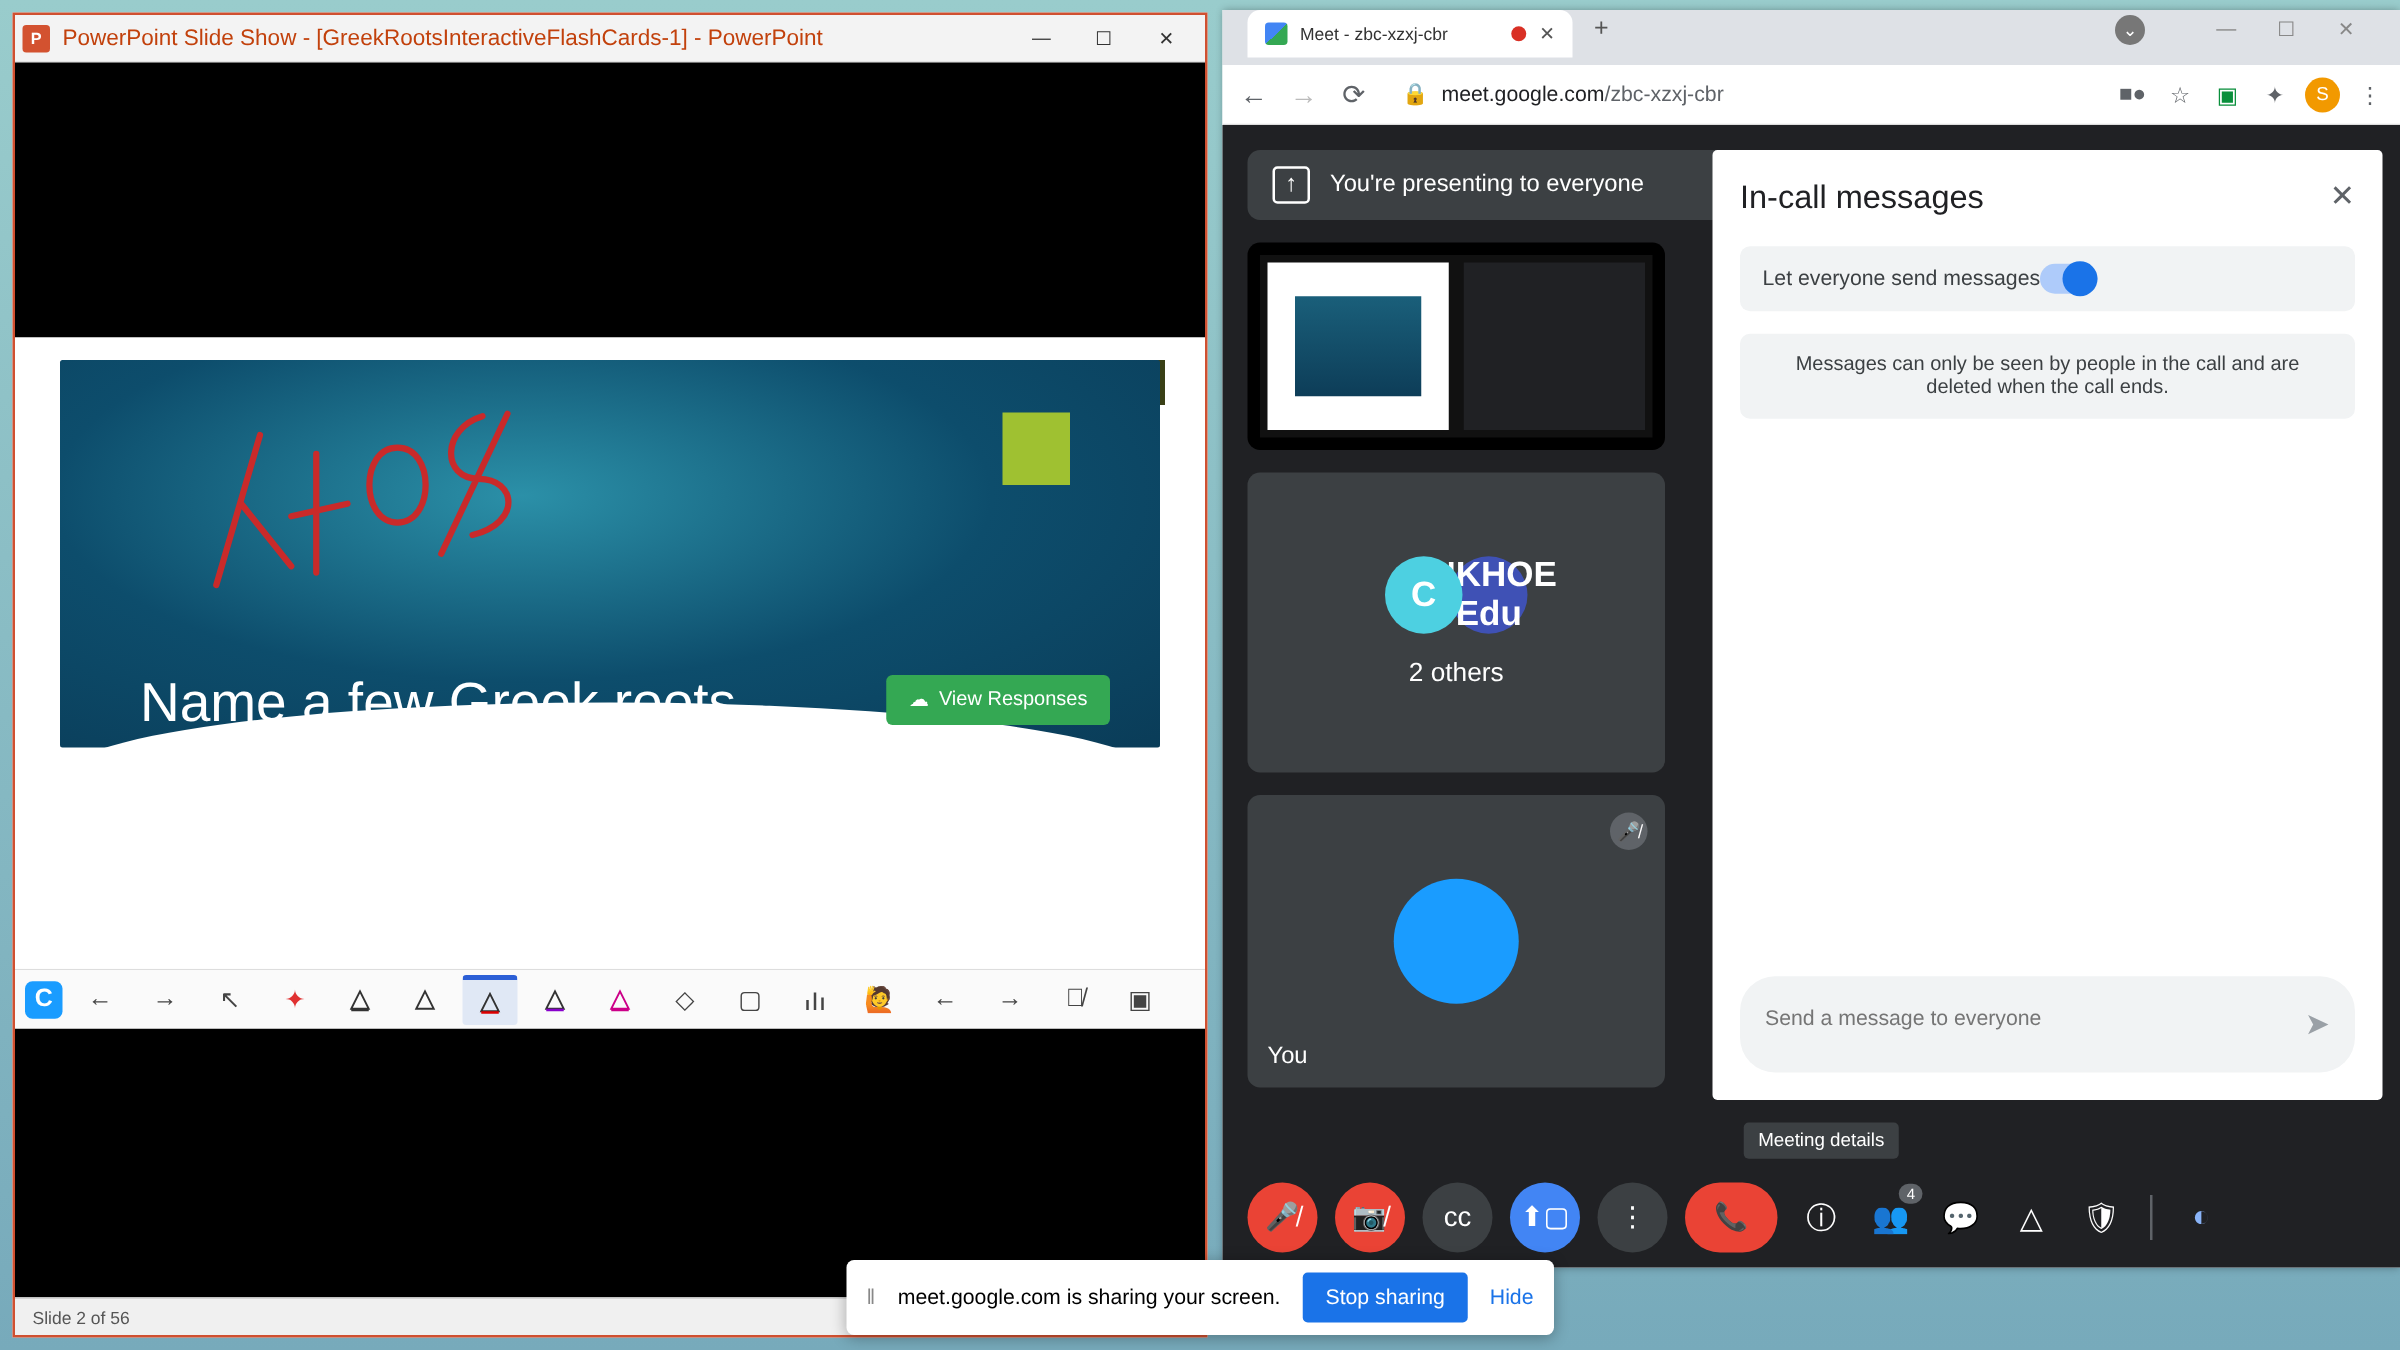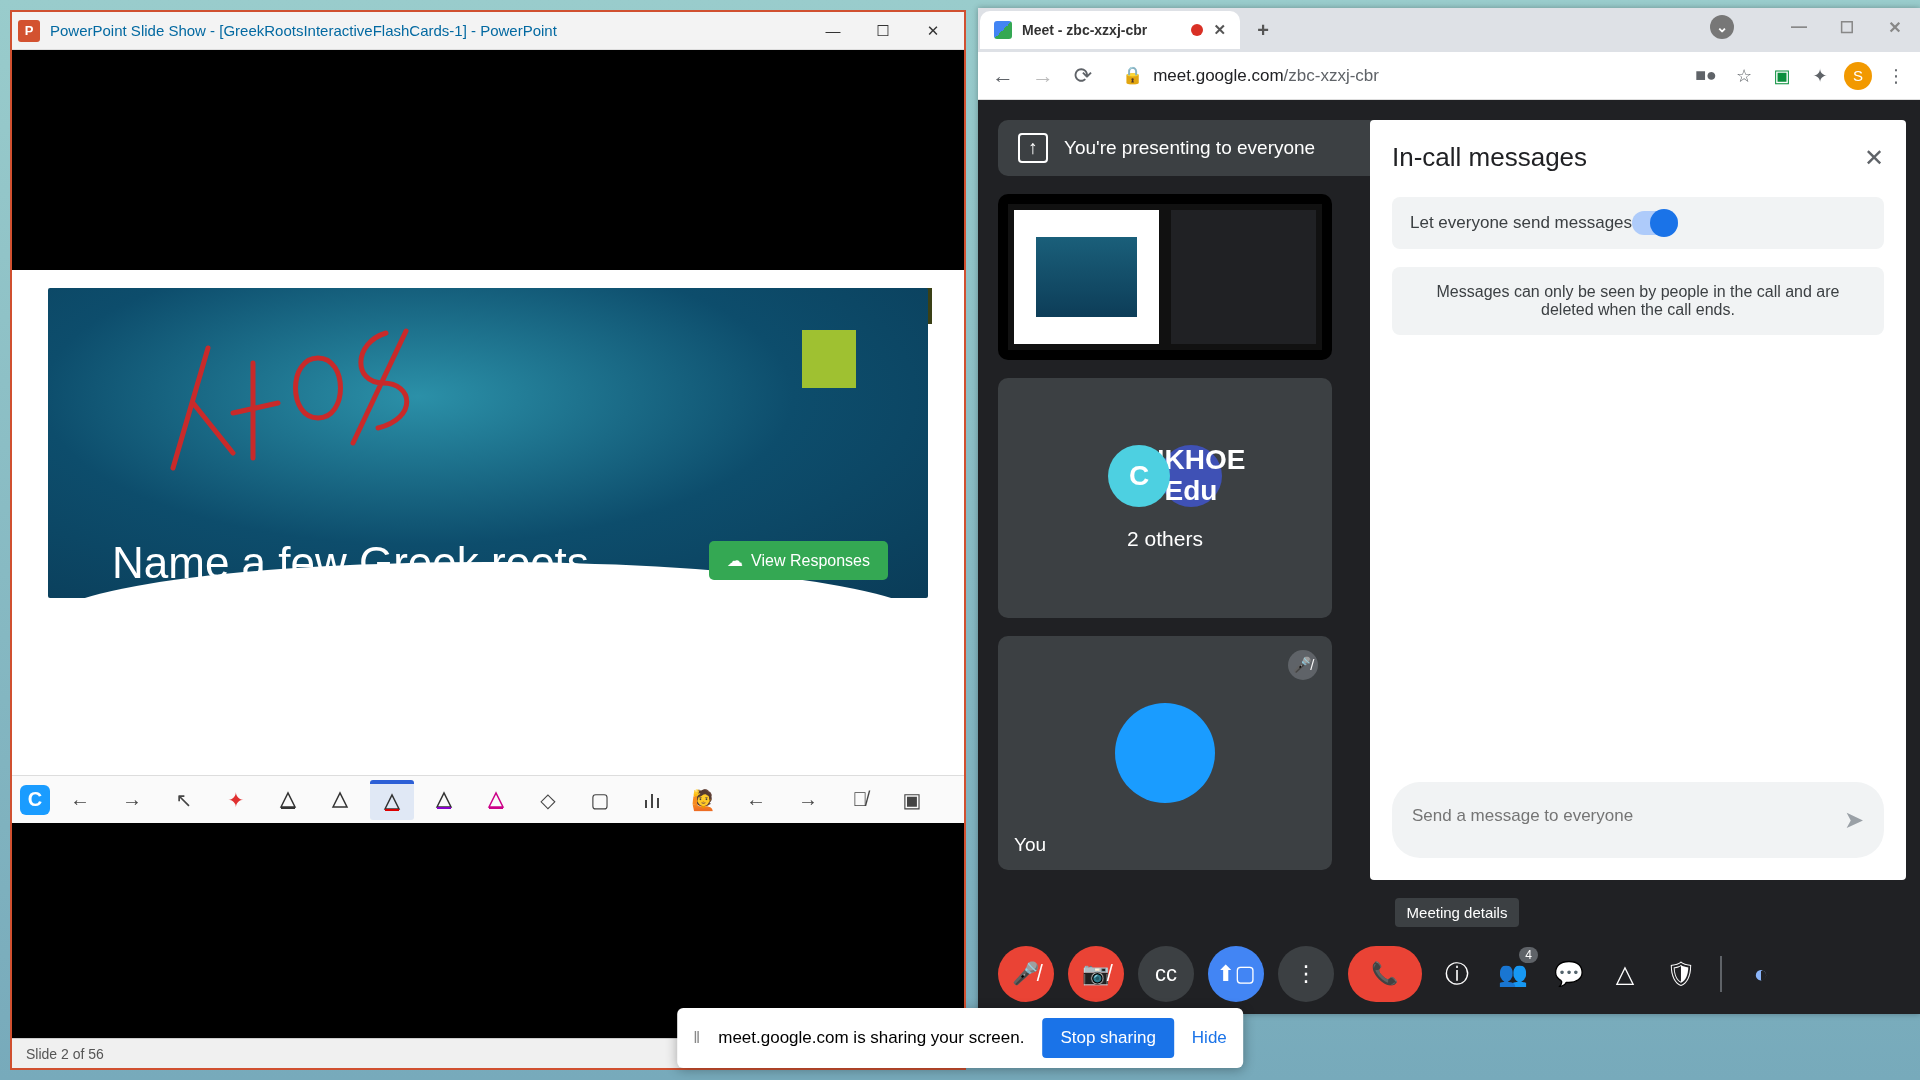--- a/index.html
+++ b/index.html
@@ -2,21 +2,21 @@
 <html><head>
 <meta charset="utf-8">
 <style>
 * { margin: 0; padding: 0; box-sizing: border-box; font-family: "Segoe UI", Arial, sans-serif; }
 body { width: 1920px; height: 1080px; background: linear-gradient(#9cc 0%, #7ab 100%); position: relative; overflow: hidden; }
 
 
 .pp-window { position: absolute; left: 10px; top: 10px; width: 956px; height: 1060px; background: #fff; border: 2px solid #d05030; display: flex; flex-direction: column; }
 .pp-titlebar { height: 38px; background: #f3f3f3; display: flex; align-items: center; padding: 0 6px; border-bottom: 1px solid #ddd; }
 .pp-icon { width: 22px; height: 22px; background: #d35230; border-radius: 3px; color: #fff; font-size: 13px; font-weight: bold; display: flex; align-items: center; justify-content: center; margin-right: 10px; }
-.pp-title { flex: 1; font-size: 15px; color: #0369a1; }
+.pp-title { flex: 1; font-size: 18px; color: #c2410c; }
 .pp-winbtn { width: 50px; height: 36px; display: flex; align-items: center; justify-content: center; font-size: 15px; color: #333; cursor: pointer; }
 .pp-black { flex: 0 0 auto; background: #000; }
 .pp-black.top { height: 220px; }
 .pp-slide-wrap { position: relative; height: 505px; background: #fff; display: flex; align-items: flex-start; justify-content: center; padding: 0 30px; }
 .pp-slide { position: relative; width: 880px; height: 310px; background: radial-gradient(ellipse at 42% 35%, #2b90a8 0%, #0d4d6c 52%, #0a3c58 100%); margin-top: 18px; border-radius: 2px; }
 .pp-slide::after { content: ""; position: absolute; left: 0; right: 0; bottom: -24px; height: 60px; background: #fff; border-radius: 50% 50% 0 0 / 100% 100% 0 0; }
 .pp-code { position: absolute; right: 32px; top: 18px; background: #3a4016; color: #fff; padding: 5px 10px; font-size: 14px; display: flex; align-items: center; gap: 6px; }
 .pp-code .label { font-size: 10px; line-height: 1; }
 .pp-code .num { font-size: 22px; font-weight: bold; }
 .pp-tab { position: absolute; right: 72px; top: 42px; width: 54px; height: 58px; background: #9fc131; }
@@ -29,21 +29,21 @@
 .pp-tool { width: 44px; height: 40px; display: flex; align-items: center; justify-content: center; font-size: 20px; color: #444; cursor: pointer; border-radius: 3px; }
 .pp-tool.active { background: #e0e8f5; border-top: 4px solid #2c5fd6; }
 .pp-tool.logo { background: #1a9cff; color: #fff; border-radius: 6px; width: 30px; height: 30px; font-weight: bold; }
 .pp-tool svg { width: 20px; height: 20px; }
 .pp-black.bottom { flex: 1; }
 .pp-status { height: 30px; background: #f0f0f0; border-top: 1px solid #ccc; display: flex; align-items: center; padding: 0 14px; font-size: 14px; color: #555; }
 .pp-status .right { margin-left: auto; display: flex; gap: 18px; font-size: 17px; }
 
 
 .chrome { position: absolute; left: 978px; top: 8px; right: 0; width: 942px; height: 1006px; background: #fff; display: flex; flex-direction: column; box-shadow: 0 0 6px rgba(0,0,0,.3); }
-.chrome-tabs { height: 44px; background: #dee1e6; display: flex; align-items: center; padding: 0 2px; font-weight: bold; }
+.chrome-tabs { height: 44px; background: #dee1e6; display: flex; align-items: flex-start; padding: 0 20px; }
 .chrome-tab { height: 38px; background: #fff; border-radius: 10px 10px 0 0; display: flex; align-items: center; padding: 0 14px; gap: 10px; min-width: 260px; font-size: 14px; color: #333; }
 .tab-meet-icon { width: 18px; height: 18px; background: linear-gradient(135deg, #4285f4 50%, #34a853 50%); border-radius: 3px; }
 .tab-rec { width: 12px; height: 12px; border-radius: 50%; background: #d93025; margin-left: auto; }
 .tab-close { font-size: 15px; color: #555; }
 .newtab { width: 30px; height: 30px; display: flex; align-items: center; justify-content: center; font-size: 20px; color: #555; margin-left: 8px; }
 .chrome-winbtns { margin-left: auto; display: flex; align-items: center; gap: 2px; padding-bottom: 6px;}
 .chrome-winbtns span:first-child { width:24px; height:24px; border-radius:50%; background:#777; color:#fff; display:flex; align-items:center; justify-content:center; font-size:14px; margin-right:40px;}
 .cwb { width: 46px; height: 32px; display:flex; align-items:center; justify-content:center; color:#888;}
 
 .chrome-addr { height: 48px; background: #fff; display: flex; align-items: center; padding: 0 10px; gap: 10px; border-bottom: 1px solid #ddd; }

